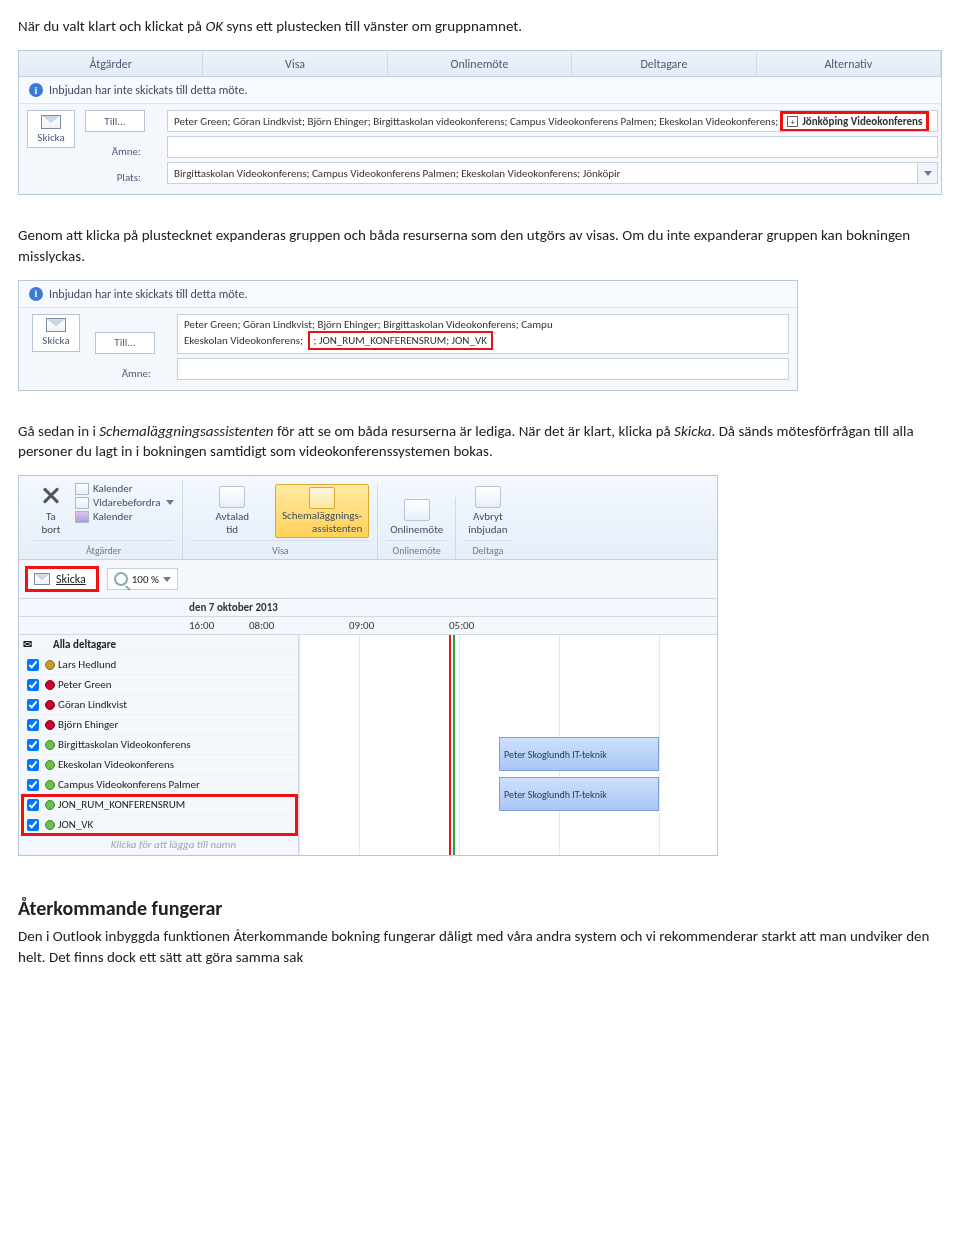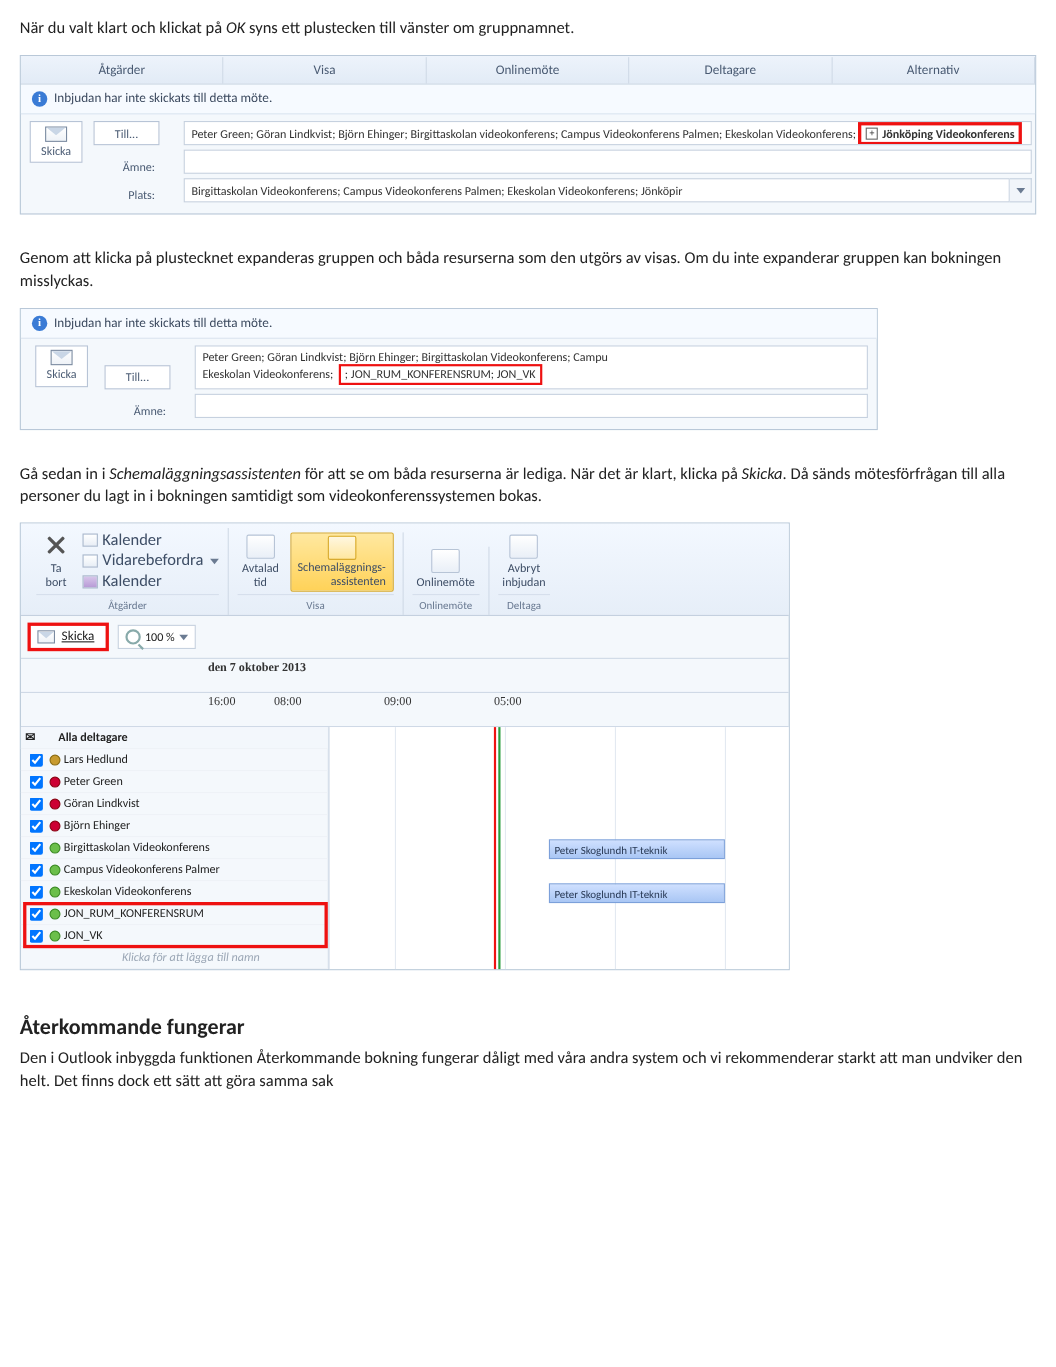--- a/index.html
+++ b/index.html
@@ -74,55 +74,55 @@
   }
   .rgrp { display:flex; flex-direction:column; align-items:center; border-right:1px solid #d0dae7; padding:0 8px; }
   .rgrp:last-child { border-right:none; }
   .rgrp .lbl { font-size:10px; color:#6a7a92; padding:3px 0 2px 0; border-top:1px solid #d6dfec; width:100%; text-align:center; margin-top:2px; }
   .big-btn { display:flex; flex-direction:column; align-items:center; gap:2px; padding:2px 4px; }
   .ico { width:26px; height:22px; border:1px solid #b7c4d6; background:linear-gradient(#fff,#e9eff7); border-radius:2px; }
   .ico-x { background:none;border:none; width:28px;height:26px; position:relative; }
   .ico-x::before,.ico-x::after { content:"";position:absolute;left:4px;top:12px;width:20px;height:3px;background:#555;border-radius:1px; }
   .ico-x::before{ transform:rotate(45deg);} .ico-x::after{ transform:rotate(-45deg);}
   .stack { display:flex; flex-direction:column; gap:1px; align-items:flex-start; }
-  .mini { display:flex; align-items:center; gap:4px; font-size:15px; }
+  .mini { display:flex; align-items:center; gap:4px; font-size:11px; }
   .mi { width:14px;height:12px;border:1px solid #aab8cc;background:linear-gradient(#fff,#e8eef6); }
   .sel-btn {
     background:linear-gradient(#ffe8a0,#ffd258); border:1px solid #d8aa2f; border-radius:2px;
     padding:2px 6px; display:flex; flex-direction:column; align-items:center; font-size:11px;
   }
   .send-row {
     display:flex; align-items:center; gap:8px; padding:6px; border-bottom:1px solid #cfd9e6;
     font-size:12px;
   }
   .skicka2 {
     border:3px solid #e11; padding:3px 10px 3px 6px; display:inline-flex; align-items:center; gap:6px;
     background:#fff; font-size:12px;
   }
   .zoom { display:inline-flex; align-items:center; gap:4px; border:1px solid #c6d1df; background:#fff; padding:0 6px; height:22px; font-size:11px;}
   .mag { width:14px;height:14px;border:2px solid #8aa;border-radius:50%;position:relative;}
   .mag::after{content:"";position:absolute;right:-5px;bottom:-5px;width:6px;height:2px;background:#8aa;transform:rotate(45deg);}
-  .timehdr { display:flex; align-items:center; padding:2px 0 16px 170px; font-size:11px; color:#333; border-bottom:1px solid #cfd9e6;font-family:Liberation Serif, serif; }
+  .timehdr { display:flex; align-items:center; padding:2px 0 2px 170px; font-size:11px; color:#333; border-bottom:1px solid #cfd9e6; }
   .timehdr .date { font-weight:bold; margin-right:30px; }
   .timehdr .hh { width:100px; }
   .sched-body { display:flex; }
   .att-list { width:280px; border-right:1px solid #cfd9e6; font-size:11px; }
   .att-row { display:flex; align-items:center; gap:3px; height:20px; padding:0 4px; border-bottom:1px solid #eef2f7; }
   .att-row input[type=checkbox] { width:12px;height:12px; }
   .dot { width:10px;height:10px;border-radius:50%; display:inline-block; }
   .dot.org { background:#c89b2f; border:1px solid #8a6a10;}
   .dot.req { background:#6bbf4a; border:1px solid #3a8a22;}
   .dot.red { background:#c03; border:1px solid #801;}
   .att-row.hdr { font-weight:bold; background:#f3f7fc; }
   .att-row .nm { flex:1; white-space:nowrap; overflow:hidden; text-decoration:none; }
   .u { text-decoration: underline; }
   .add-hint { color:#9aa6b5; font-style:italic;text-align:center; }
   .grid { flex:1; position:relative; background:#fff; }
   .gcol { position:absolute; top:0; bottom:0; border-left:1px solid #e3e9f1; }
-  .busy { position:absolute; height:18px; background:linear-gradient(#cfe0ff,#a9c6f4); border:1px solid #7ca0da; font-size:10px; padding:0 4px; display:flex; align-items:center; color:#2a3b57; white-space:nowrap; overflow:hidden;}
+  .busy { position:absolute; height:18px; background:linear-gradient(#cfe0ff,#a9c6f4); border:1px solid #7ca0da; font-size:10px; padding:16px 4px; display:flex; align-items:center; color:#2a3b57; white-space:nowrap; overflow:hidden;}
   .now-line { position:absolute; top:0; bottom:0; width:0; border-left:2px solid #e11; }
   .now-line.g { border-left:2px solid #2b9e3e; left:2px; }
   .red-group { position:absolute; left:2px; right:0; border:3px solid #e11; }
 </style>
 </head>
 <body>
 
 <p class="body-text">
   <span>När du valt klart och klickat på </span><span class="italic">OK</span><span> syns ett plustecken till vänster om gruppnamnet.</span>
 </p>
@@ -235,21 +235,21 @@
           <div class="mini">
               <span class="mi" style="background:linear-gradient(#d8c6ea,#b79ad6)"></span>
               <span>Kalender</span>
             </div>
         </div>
       </div>
       <div class="lbl">Åtgärder</div>
     </div>
 
     <div class="rgrp">
-      <div style="display:flex;gap:6px;">
+      <div style="display:flex;gap:22px;margin-left:20px;">
         <div class="big-btn">
           <span class="ico"></span>
           <span style="white-space:pre-line;text-align:center">Avtalad
 tid</span>
         </div>
         <div class="sel-btn">
           <span class="ico" style="border-color:#d8aa2f;background:linear-gradient(#fff7e0,#ffe7a0)"></span>
           <span style="white-space:pre-line;text-align:right">Schemaläggnings-
 assistenten</span>
         </div>
@@ -325,26 +325,26 @@
           <span class="nm u">Björn Ehinger</span>
         </div>
       <div class="att-row">
           <input type="checkbox" checked="" style="">
           <span class="dot req"></span>
           <span class="nm u">Birgittaskolan Videokonferens</span>
         </div>
       <div class="att-row">
           <input type="checkbox" checked="" style="">
           <span class="dot req"></span>
+          <span class="nm u">Ekeskolan Videokonferens</span>
+        </div>
+      <div class="att-row">
+          <input type="checkbox" checked="" style="">
+          <span class="dot req"></span>
           <span class="nm u">Campus Videokonferens Palmer</span>
-        </div>
-      <div class="att-row">
-          <input type="checkbox" checked="" style="">
-          <span class="dot req"></span>
-          <span class="nm u">Ekeskolan Videokonferens</span>
         </div>
       <div style="position:relative">
         <div class="red-group" style="top:-1px;height:42px"></div>
         <div class="att-row">
             <input type="checkbox" checked="" style="">
             <span class="dot req"></span>
             <span class="nm u">JON_RUM_KONFERENSRUM</span>
           </div>
         <div class="att-row">
             <input type="checkbox" checked="" style="">

